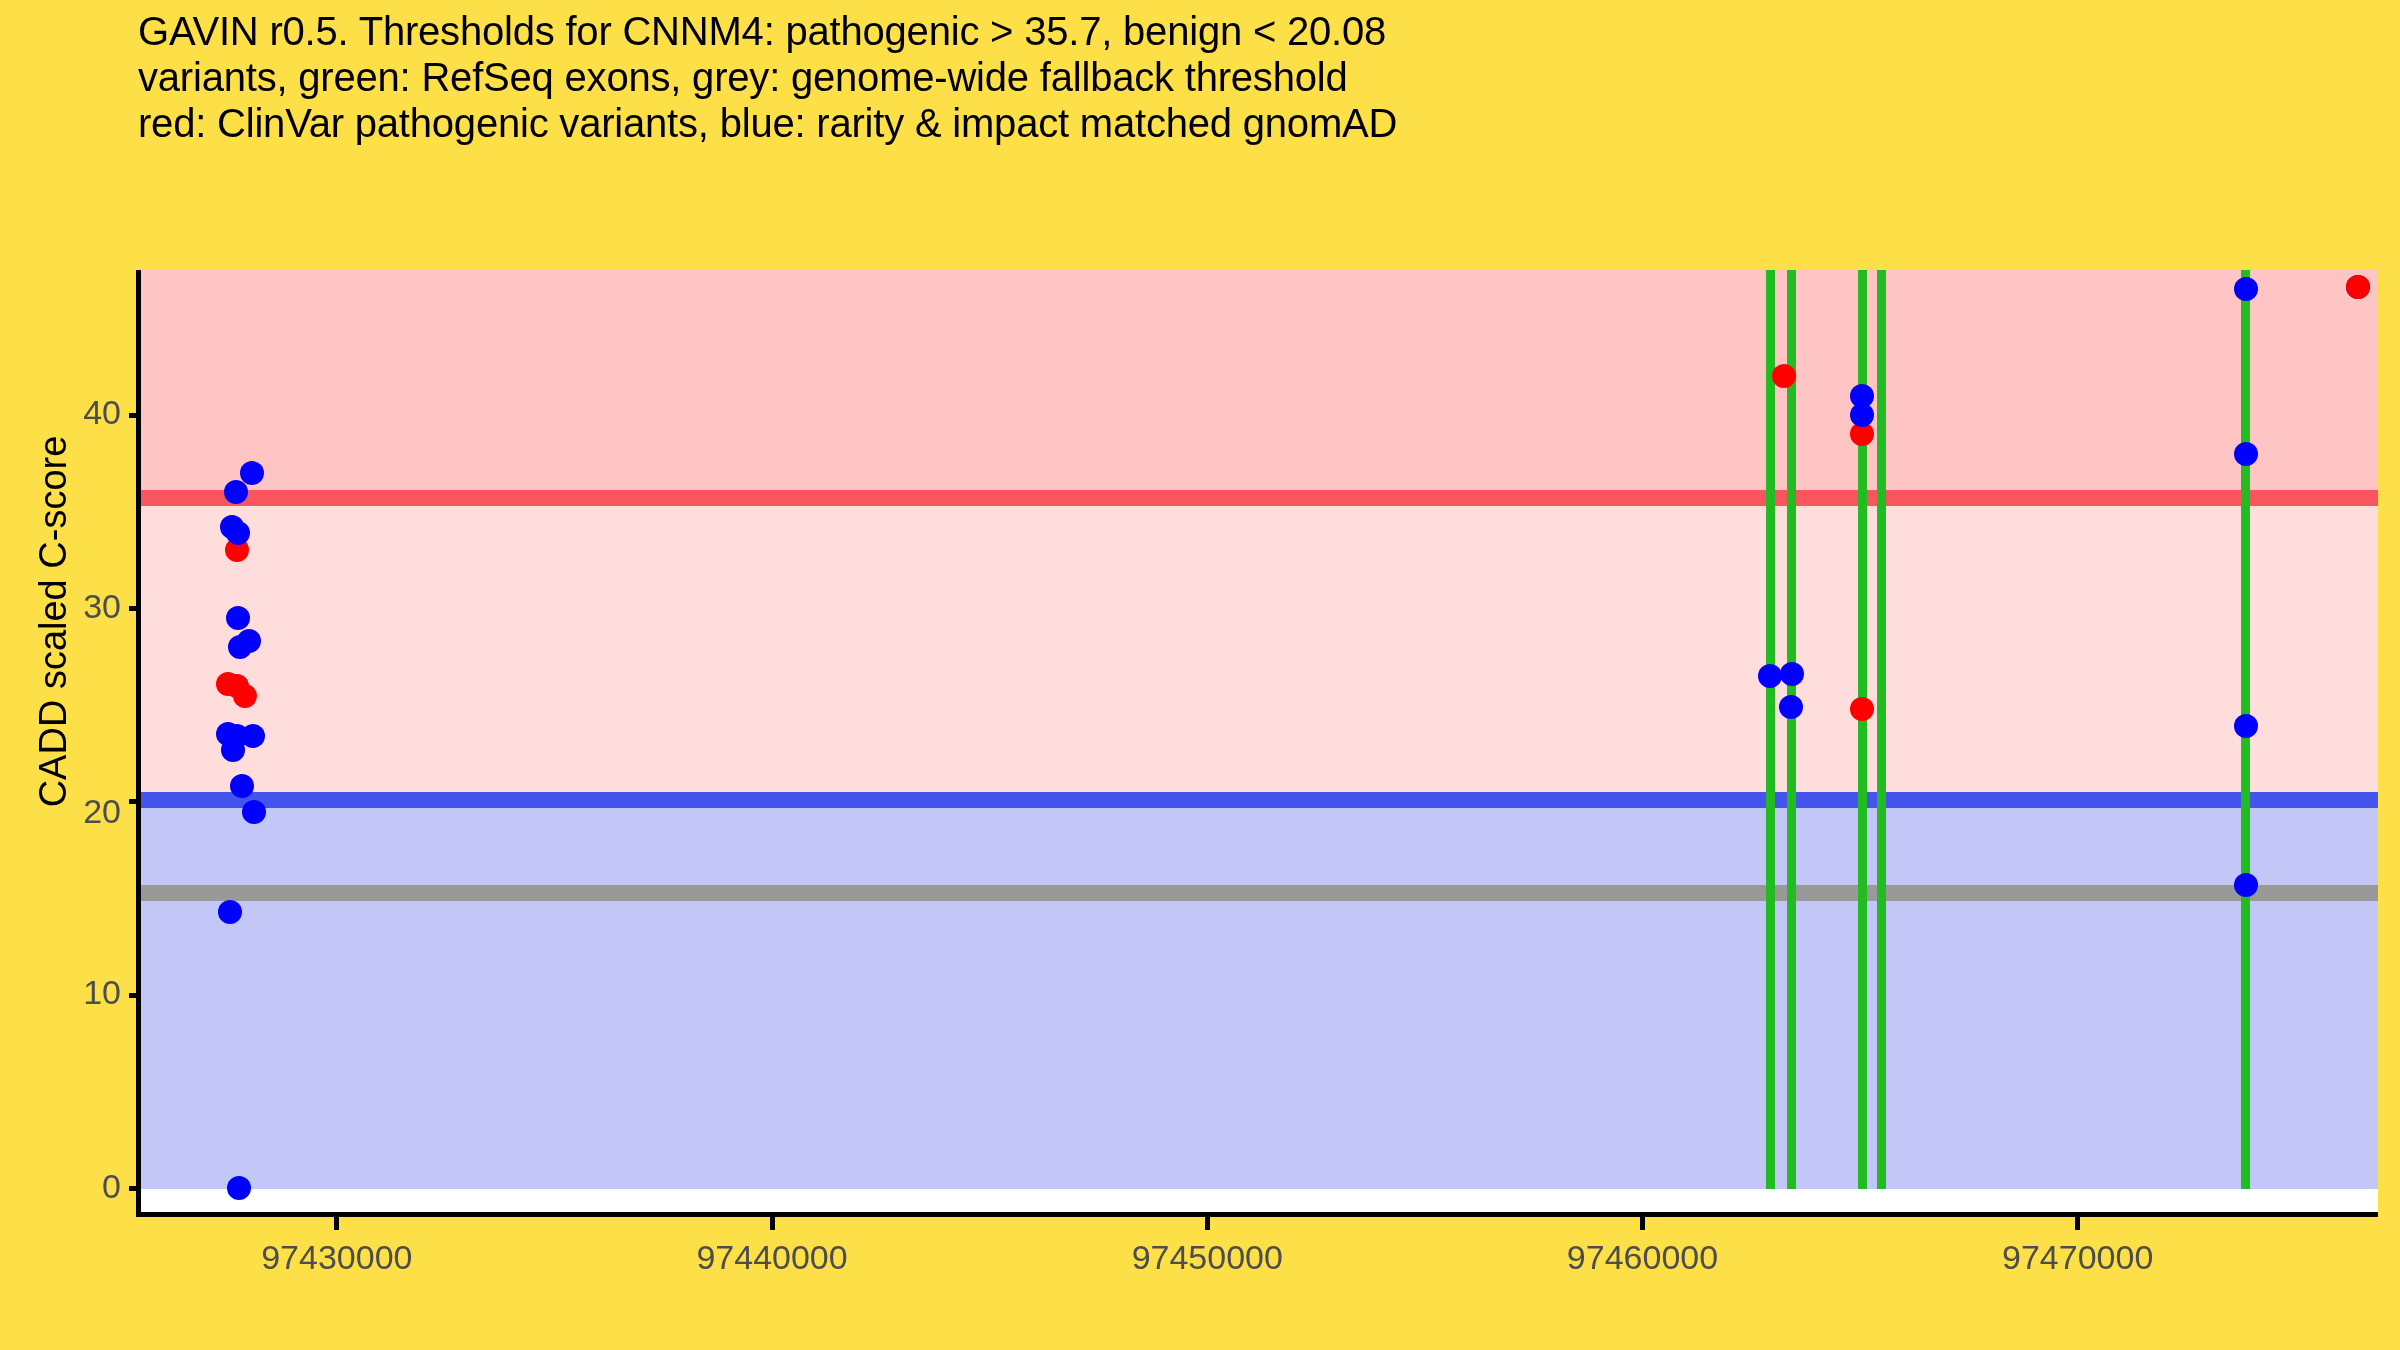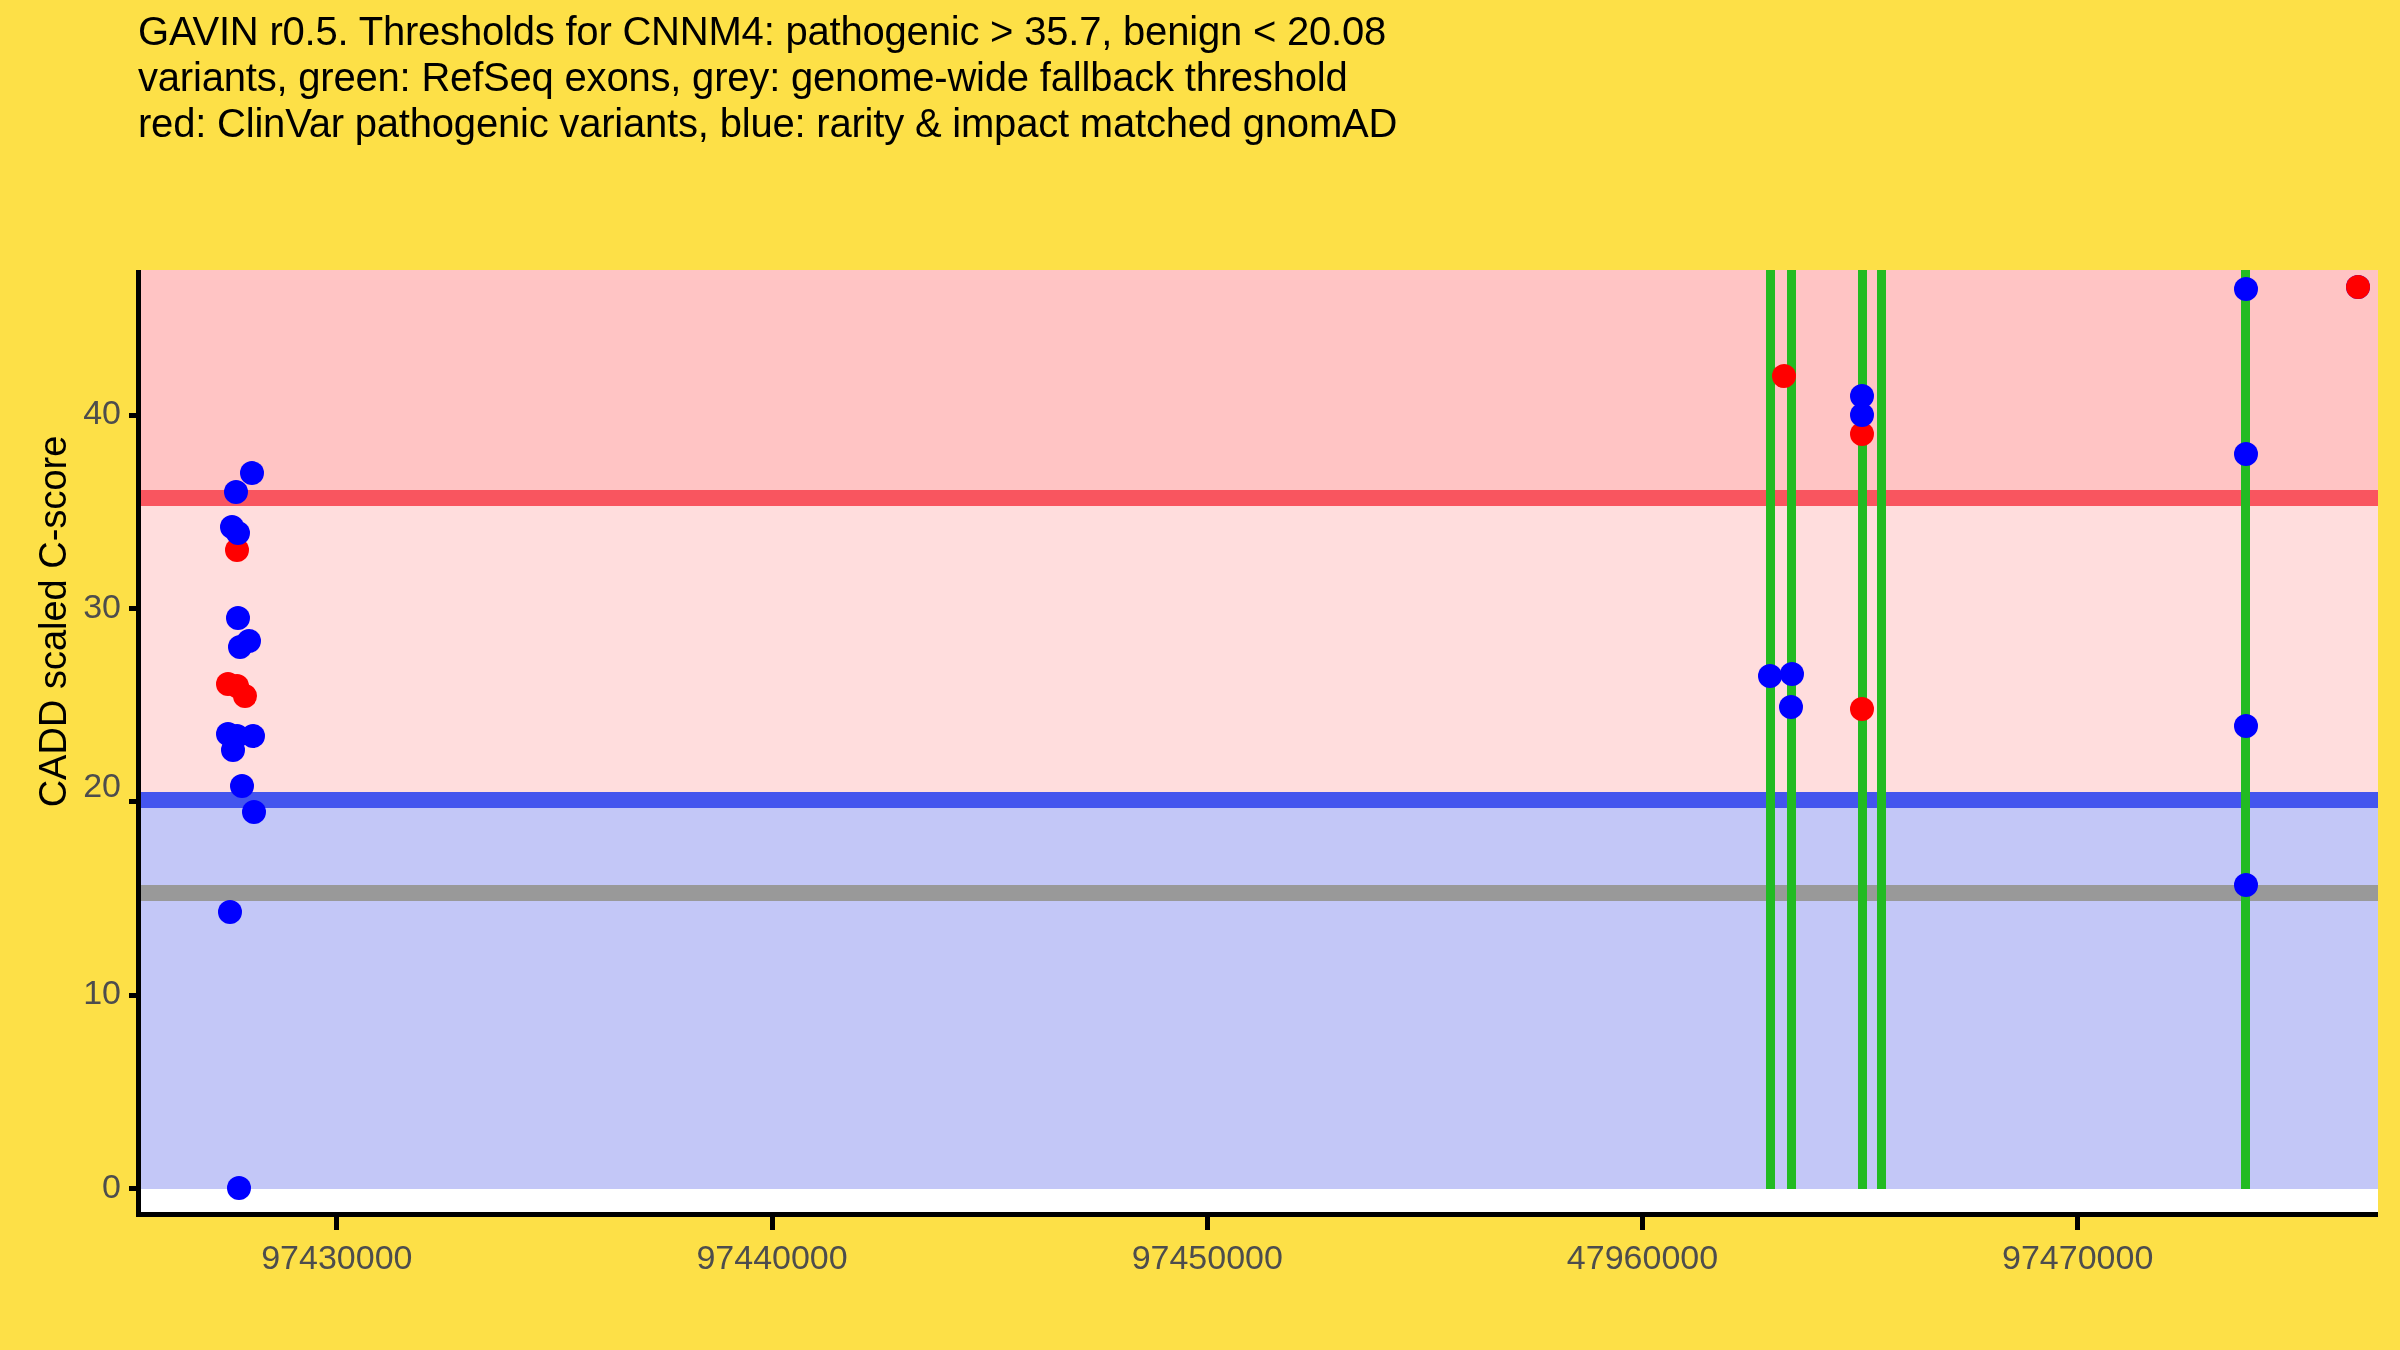--- a/index.html
+++ b/index.html
@@ -214,33 +214,33 @@
 
     <div id="y-axis-line"></div>
     <div id="x-axis-line"></div>
 
     <div id="ticks-layer">
         <div class="y-tick" style="top: 916.289px;"></div>
         <div class="y-tick-label" style="top: 896.789px;">0</div>
         <div class="y-tick" style="top: 722.859px;"></div>
         <div class="y-tick-label" style="top: 703.359px;">10</div>
         <div class="y-tick" style="top: 529.43px;"></div>
-        <div class="y-tick-label" style="top: 496px; margin-left: 20px;">20</div>
+        <div class="y-tick-label" style="top: 522px; margin-left: 20px;">20</div>
         <div class="y-tick" style="top: 336.001px;"></div>
         <div class="y-tick-label" style="top: 316.501px;">30</div>
         <div class="y-tick" style="top: 142.572px;"></div>
         <div class="y-tick-label" style="top: 123.072px;">40</div>
         <div class="x-tick" style="left: 193.346px;"></div>
         <div class="x-tick-label" style="left: 195.846px;">97430000</div>
         <div class="x-tick" style="left: 628.56px;"></div>
         <div class="x-tick-label" style="left: 631.06px;">97440000</div>
         <div class="x-tick" style="left: 1063.77px;"></div>
         <div class="x-tick-label" style="left: 1066.27px;">97450000</div>
         <div class="x-tick" style="left: 1498.99px;"></div>
-        <div class="x-tick-label" style="left: 1501.49px;">47960000</div>
+        <div class="x-tick-label" style="left: 1501.49px;">97460000</div>
         <div class="x-tick" style="left: 1934.2px;"></div>
         <div class="x-tick-label" style="left: 1936.7px;">97470000</div>
       </div>
   </div>
 
   <div id="y-axis-title">CADD scaled C-score</div>
 
 </div>
 
 </body></html>

